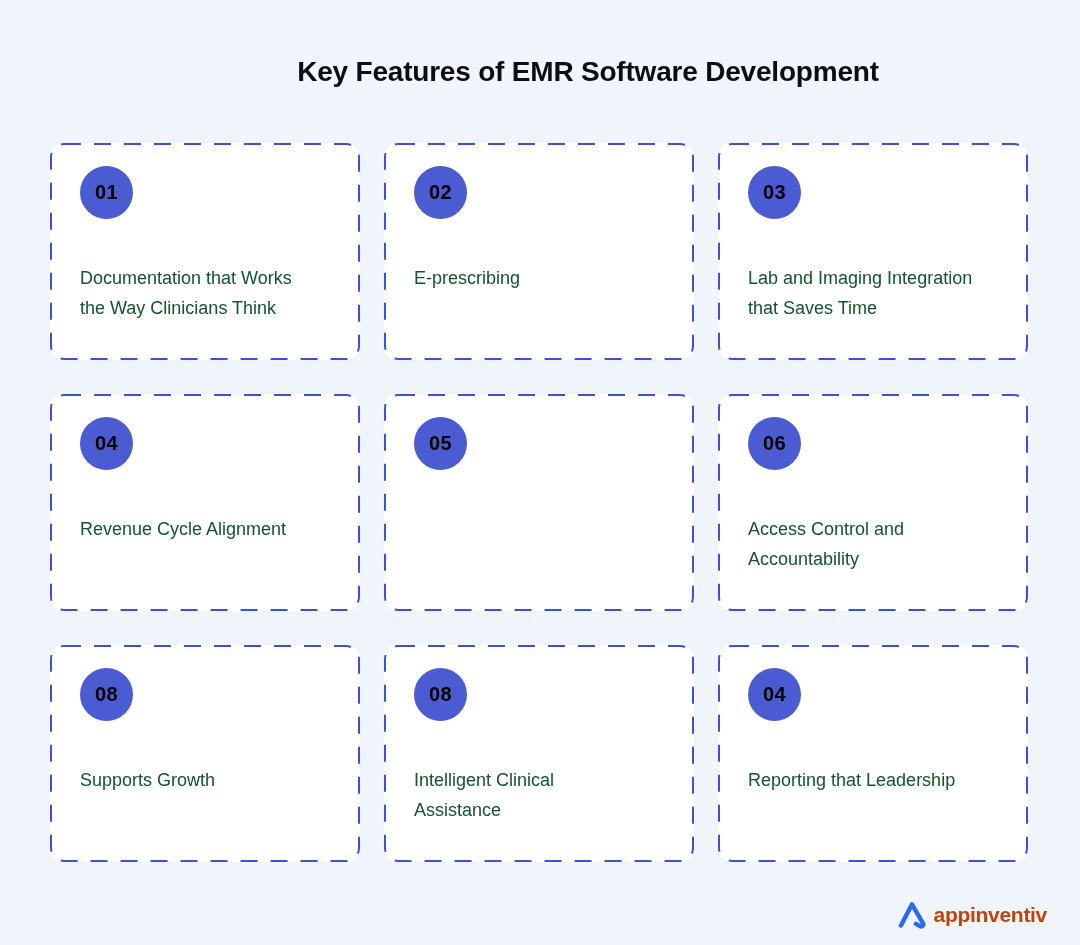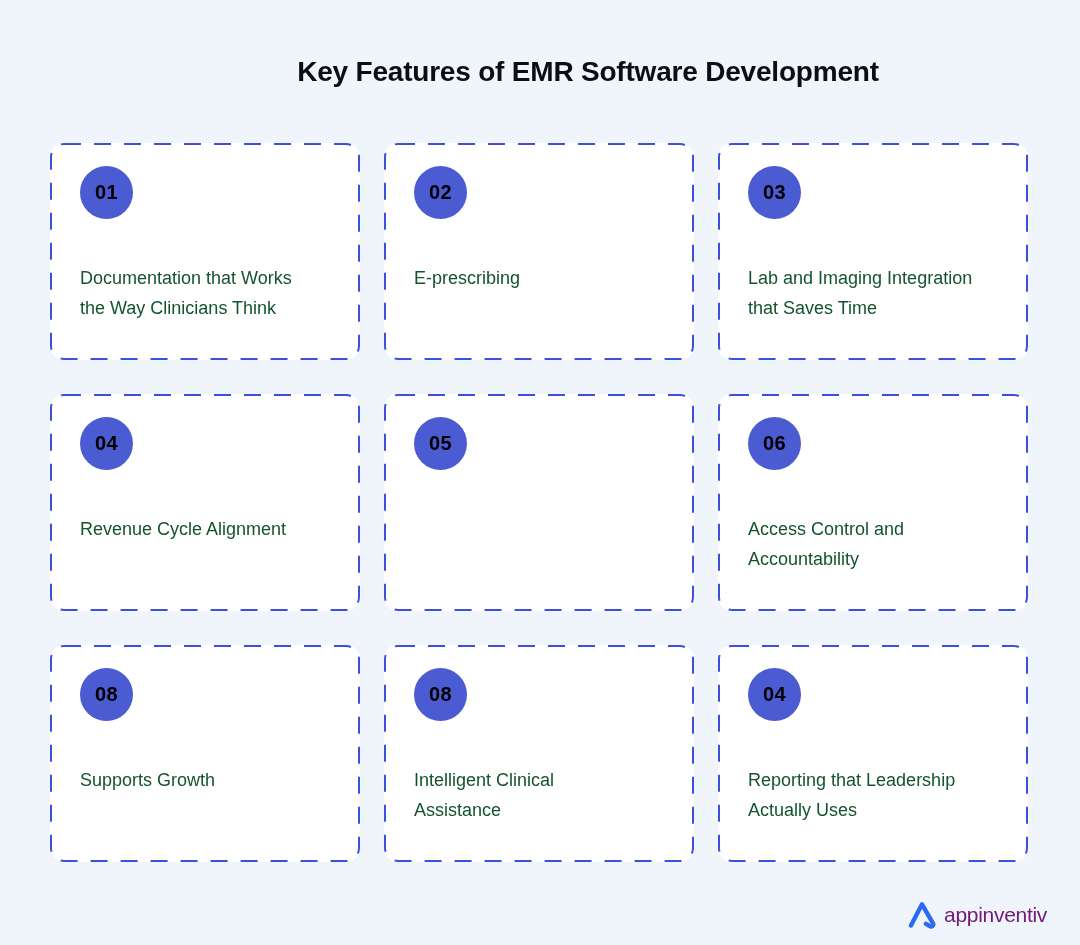--- a/index.html
+++ b/index.html
@@ -74,23 +74,23 @@
   .footer-logo {
     position: absolute;
     right: 33px; bottom: 16px;
     display: flex;
     align-items: center;
     gap: 7px;
   }
   .logo-mark { display: block; }
   .logo-text {
     font-size: 21px;
-    font-weight: 400;
+    font-weight: 700;
     letter-spacing: -0.3px;
-    color: #701a75;
+    color: #c2410c;
   }
 </style>
 </head>
 <body>
 
 <div class="page">
 
   <h1 class="page-title">Key Features of EMR Software Development</h1>
 
   <div class="grid">
@@ -177,21 +177,20 @@
       </div>
     </div>
 
     <div class="card">
       <svg class="dash" viewBox="0 0 310 217" xmlns="http://www.w3.org/2000/svg">
           <rect x="1" y="1" width="308" height="215" rx="13" fill="none" stroke="#3E50D9" stroke-width="2" stroke-dasharray="17 13"></rect>
         </svg>
       <div class="badge">04</div>
       <div class="card-title">
         <span class="ln">Reporting that Leadership</span>
-        <span class="ln">Actually Uses</span>
       </div>
     </div>
 
   </div>
 
   <div class="footer-logo">
     <svg class="logo-mark" width="30" height="29" viewBox="0 0 34 32" xmlns="http://www.w3.org/2000/svg">
       <path d="M4.5 28.5 L17 4.5 L29.5 26 C30.6 28.6 28 30.4 25.4 28.9 L21.5 26.5" fill="none" stroke="#2B6AF3" stroke-width="5" stroke-linecap="round" stroke-linejoin="round"></path>
     </svg>
     <span class="logo-text">appinventiv</span>

